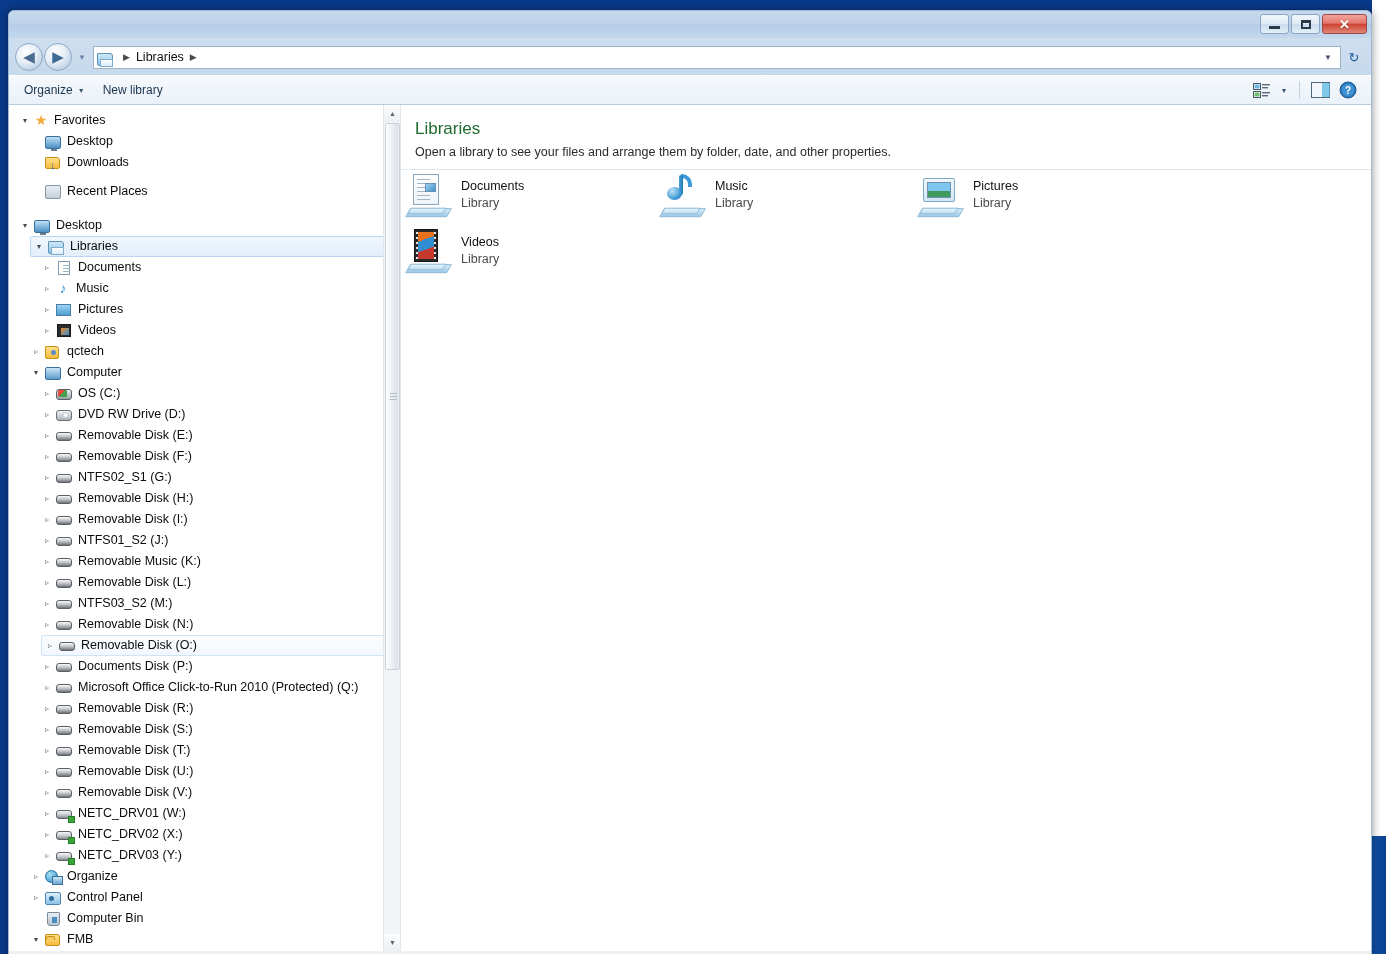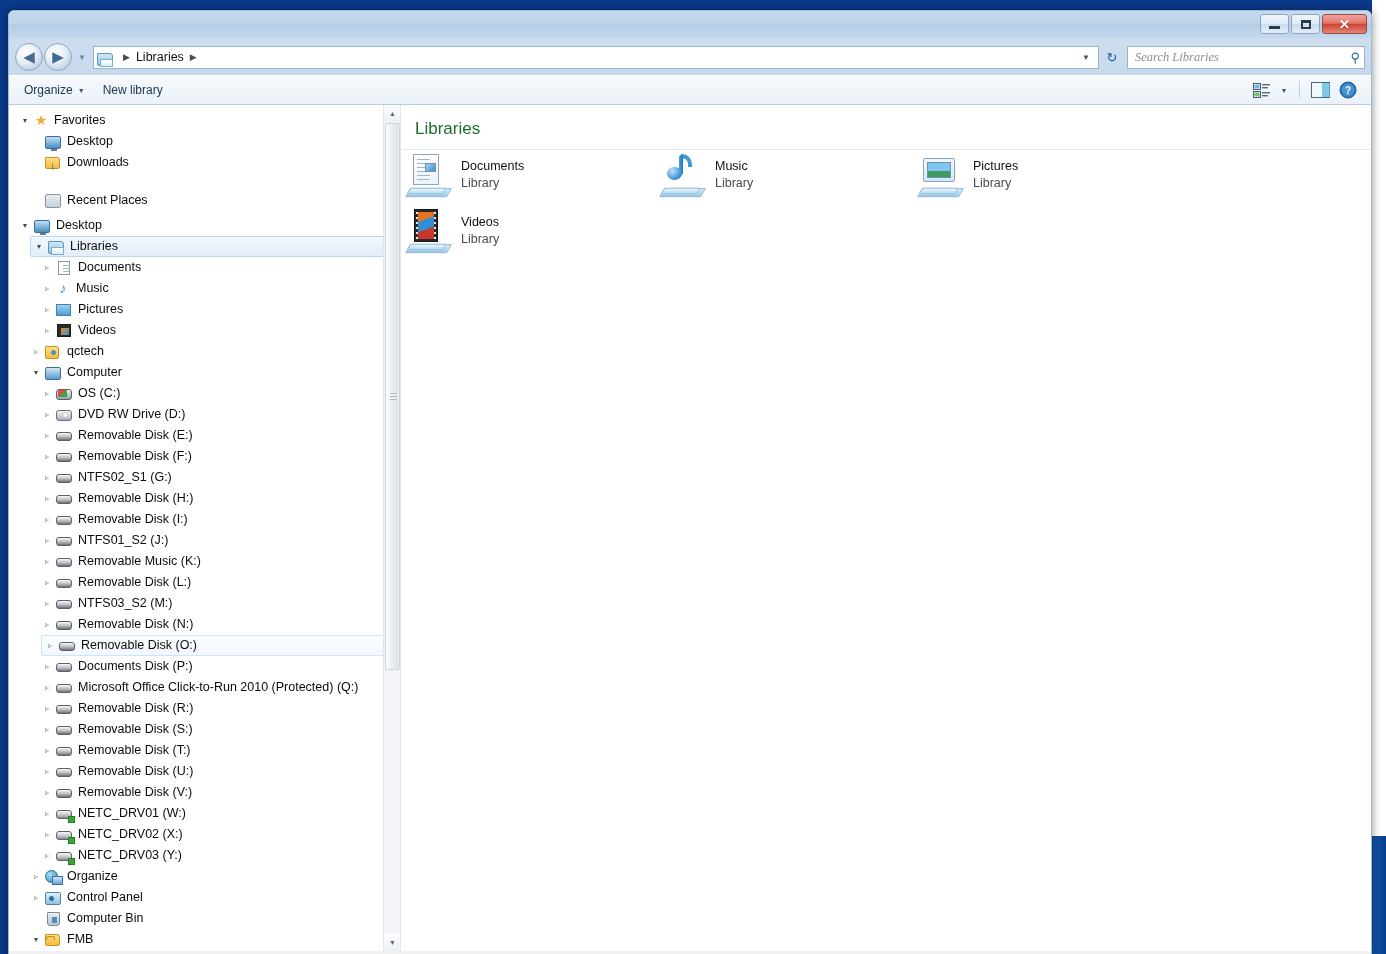--- a/index.html
+++ b/index.html
@@ -312,24 +312,20 @@
       <span class="crumb-sep">▶</span>
       <span class="crumb-txt">Libraries</span>
       <span class="crumb-sep">▶</span>
       <span class="addr-drop">▼</span>
     </div>
 
     <div id="refreshbtn">
       <span>↻</span>
     </div>
 
-    <div id="searchbox">
-      <span class="ph">Search Libraries</span>
-      <span class="mag">⚲</span>
-    </div>
   </div>
 
   <div id="toolbar">
     <div class="tbitem">
       <span>Organize</span>
       <span class="tbcaret">▼</span>
     </div>
     <div class="tbitem">
       <span>New library</span>
     </div>
@@ -384,21 +380,21 @@
             </span>
             <span class="tlabel">Desktop</span>
           </div>
           <div class="tnode" style="position: absolute; top: 42px; left: 19px;">
             <span class="expander"></span>
             <span class="tico">
               <span class="ic-dl" style="position: absolute; left: 1px;"></span>
             </span>
             <span class="tlabel">Downloads</span>
           </div>
-          <div class="tnode" style="position: absolute; top: 80px; left: 19px;">
+          <div class="tnode" style="position: absolute; top: 71px; left: 19px;">
             <span class="expander"></span>
             <span class="tico">
               <span class="ic-recent" style="position: absolute; left: 1px;"></span>
             </span>
             <span class="tlabel">Recent Places</span>
           </div>
           <div class="tnode" style="position: absolute; top: 105px; left: 8px;">
             <span class="expander open">▾</span>
             <span class="tico">
               <span class="ic-monitor" style="position: absolute; left: 1px;"></span>
@@ -652,20 +648,21 @@
         </div>
         <div class="sb-arrow down">
           <span>▼</span>
         </div>
       </div>
     </div>
 
     <div id="content">
       <div id="content-head">
         <h1 id="lib-title">Libraries</h1>
+        <p id="lib-sub">Open a library to see your files and arrange them by folder, date, and other properties.</p>
       </div>
       <div id="head-rule"></div>
       <div id="tiles">
           <div class="tile" style="left: 2px; top: 0px;">
             <div class="tile-icon">
               <span class="tray"></span>
               <span class="tray2"></span>
               <span class="g-doc">
                 <span class="lines"></span>
                 <span class="thumb"></span>

